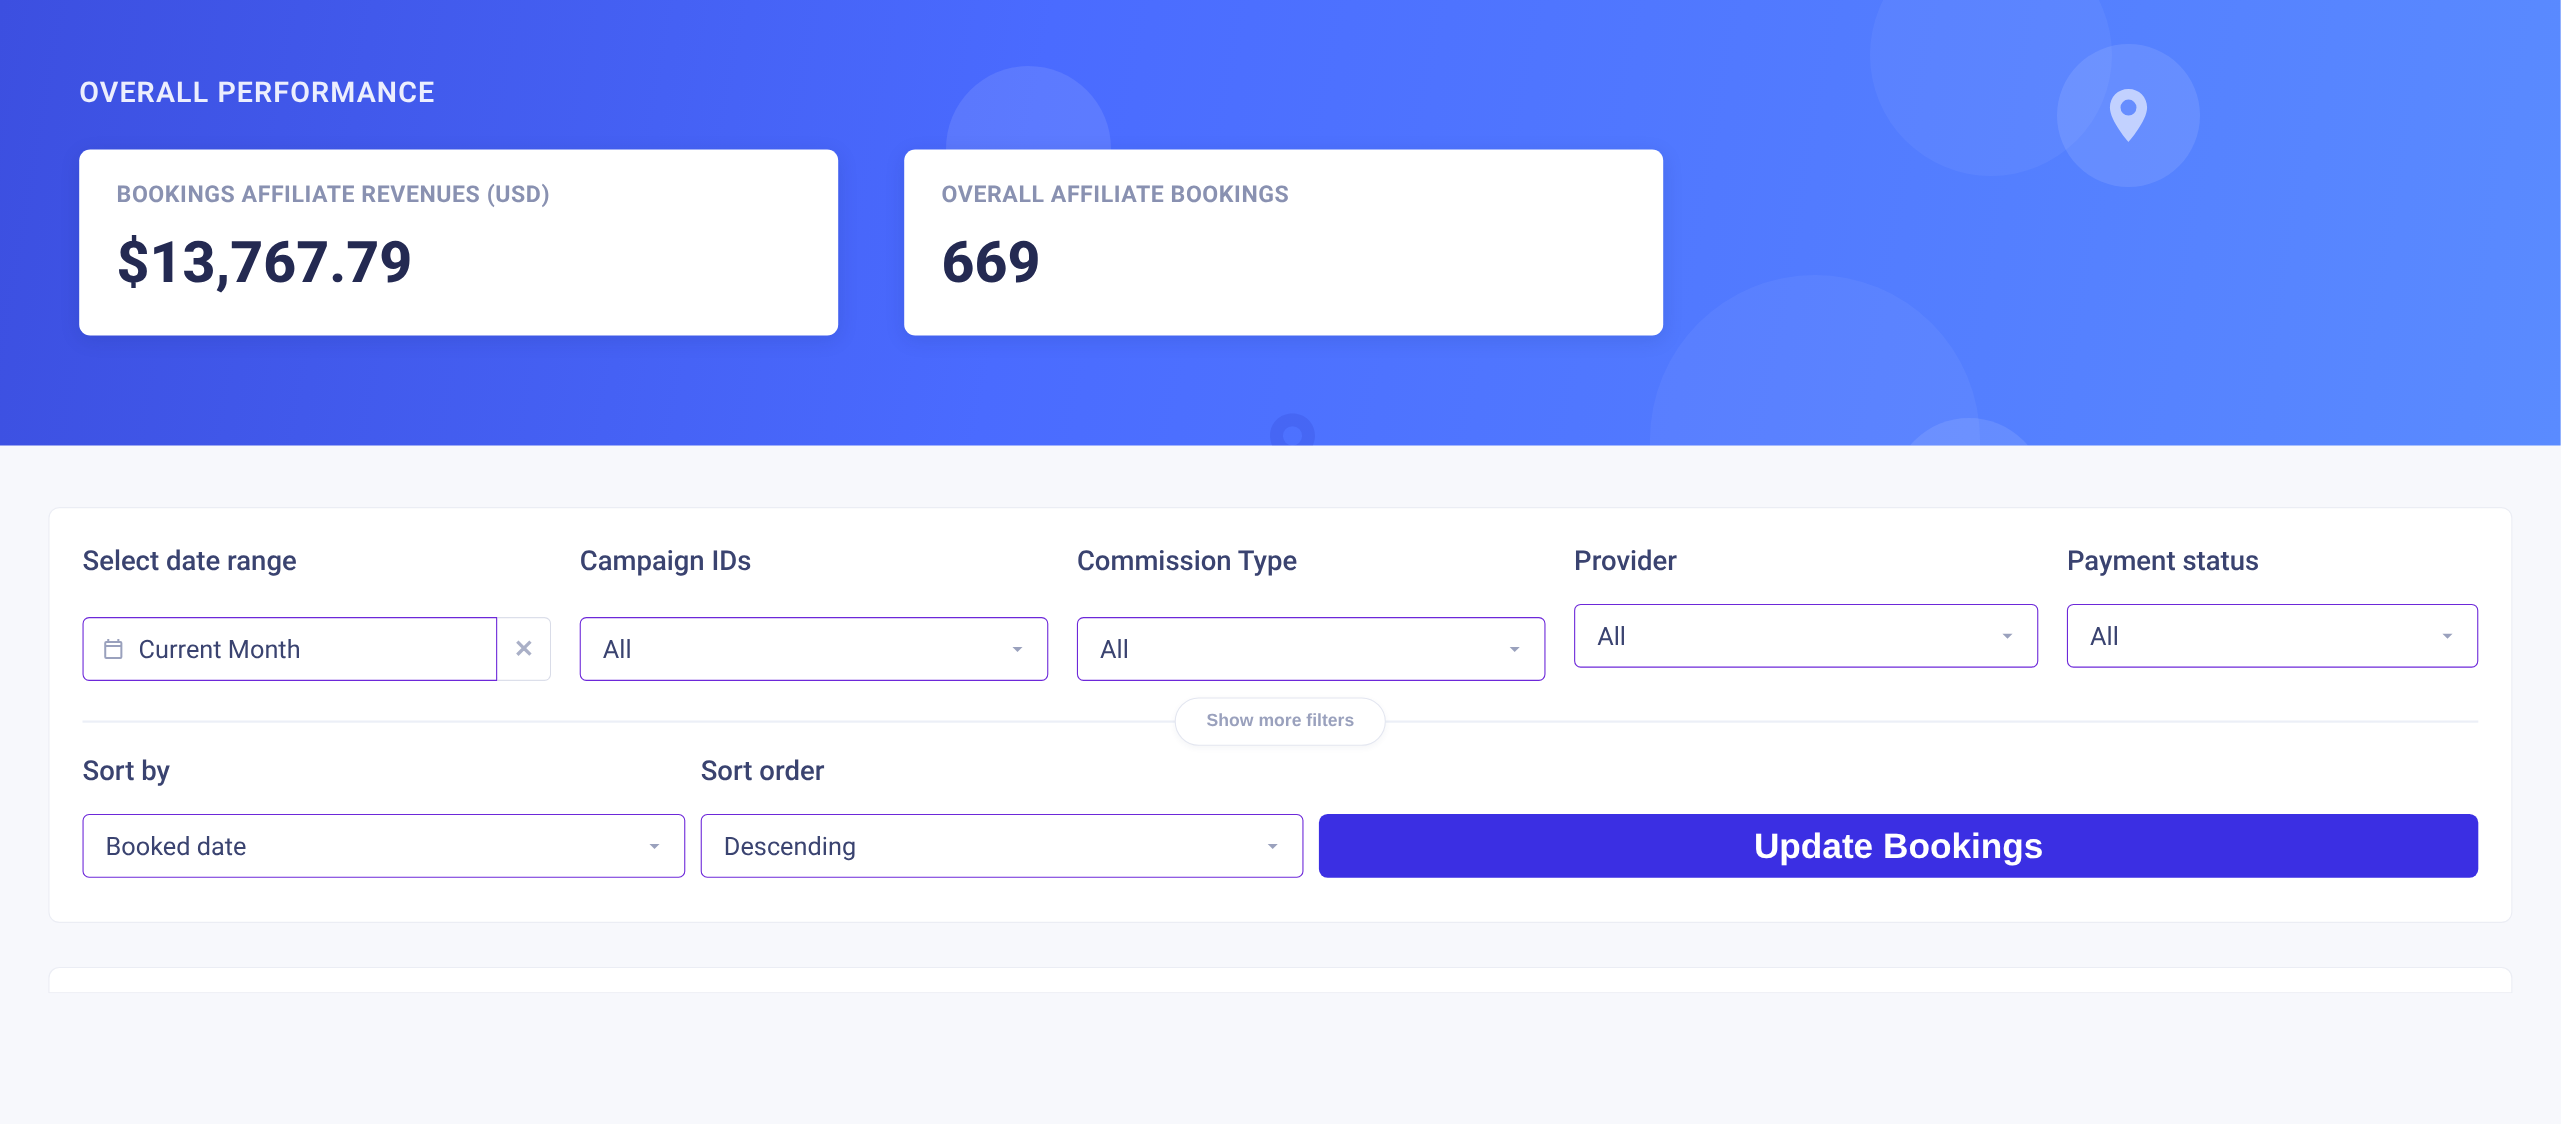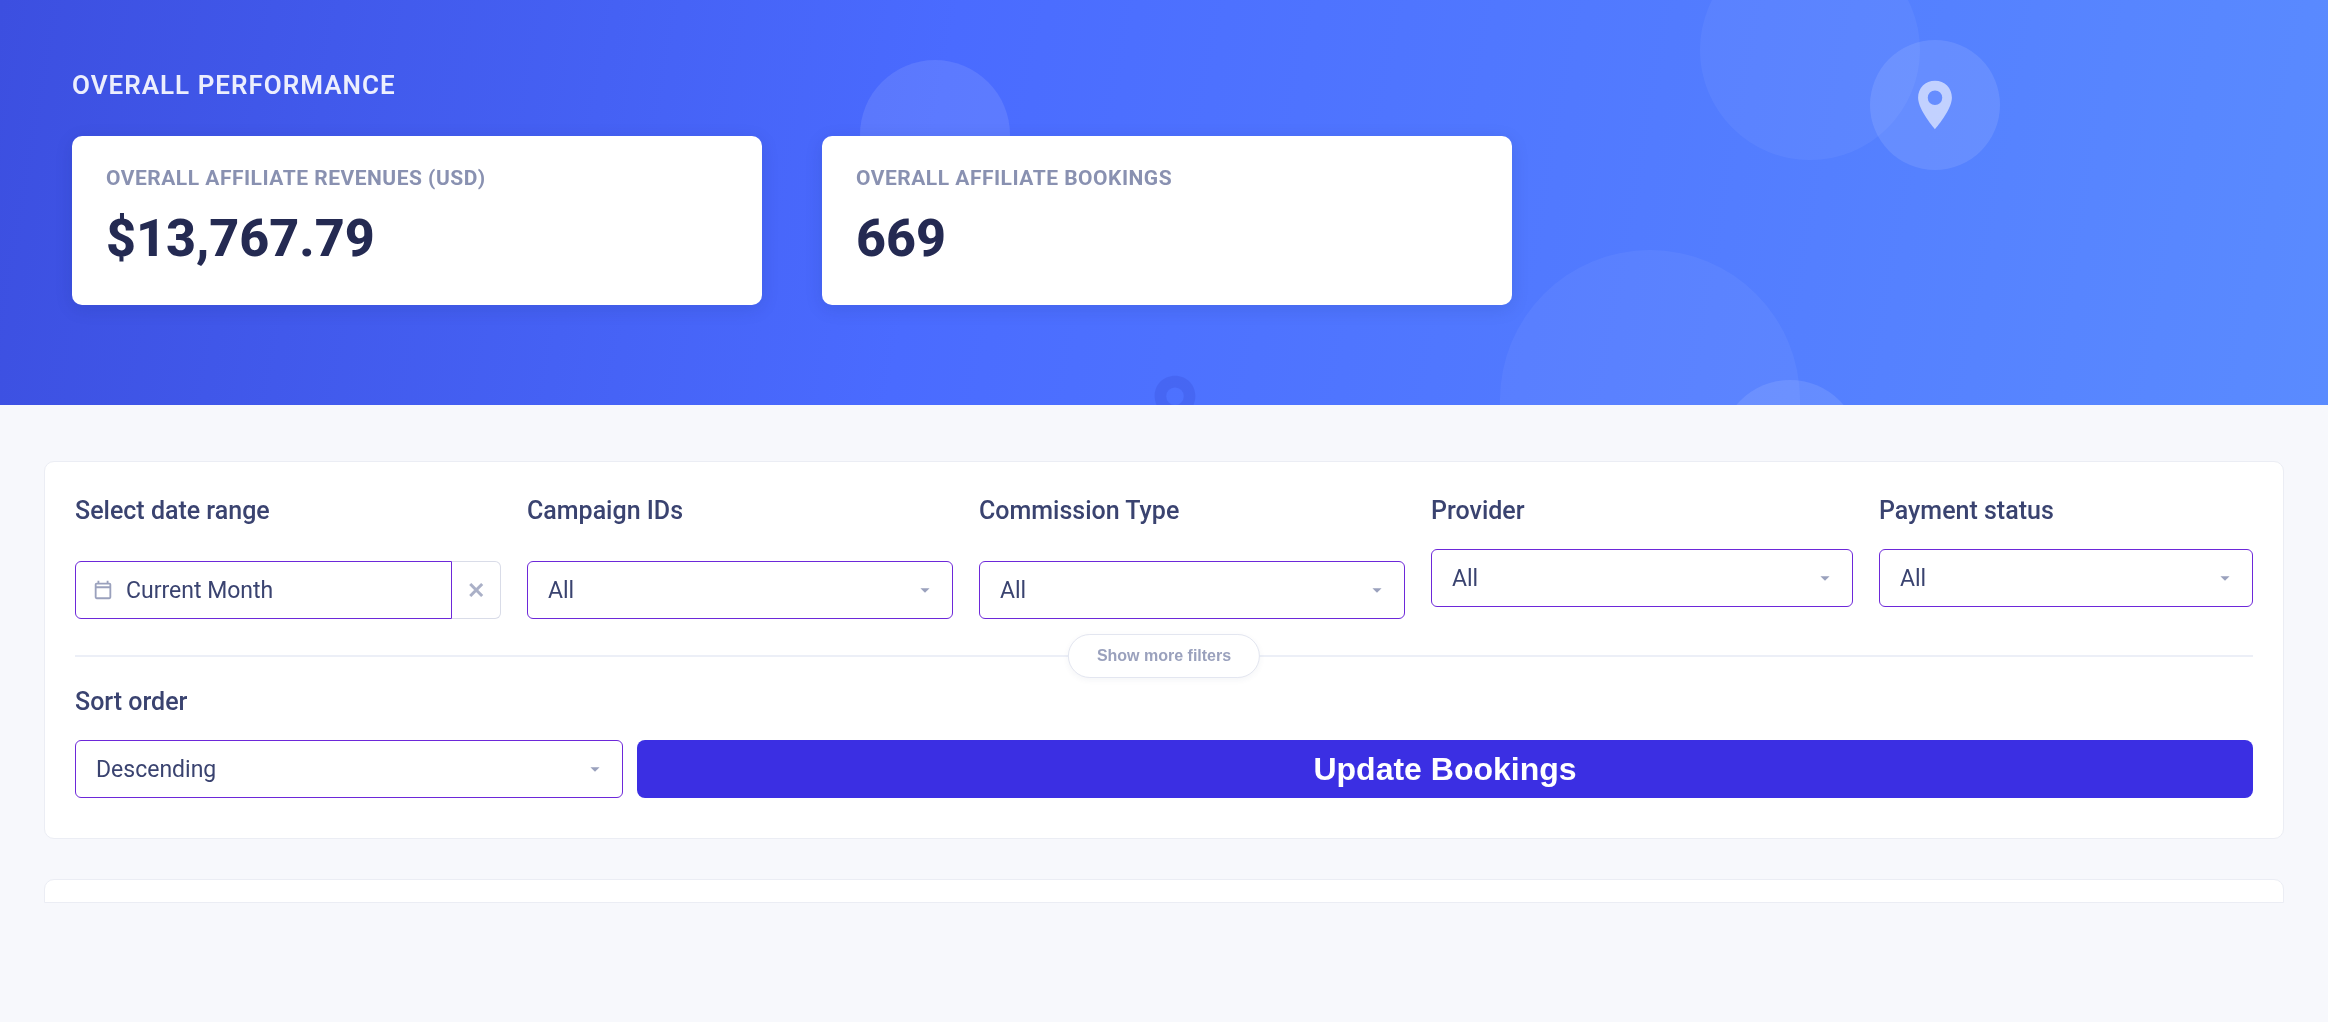--- a/index.html
+++ b/index.html
@@ -144,21 +144,21 @@
         </svg>
       </div>
     <div class="circ" style="width:140px;height:140px;left:1720px;top:380px;"></div>
     <div class="blob" style="width:300px;height:300px;left:1500px;top:250px;"></div>
   </div>
 
   <h2>OVERALL PERFORMANCE</h2>
 
   <div class="cards">
     <div class="card">
-      <div class="label">OVERALL AFFILIATE REVENUES (USD)</div>
+      <div class="label">BOOKINGS AFFILIATE REVENUES (USD)</div>
       <div class="value">$13,767.79</div>
     </div>
     <div class="card">
       <div class="label">OVERALL AFFILIATE BOOKINGS</div>
       <div class="value">669</div>
     </div>
   </div>
 </div>
 
 <div class="panel">
@@ -231,20 +231,31 @@
     </div>
 
   </div>
 
   <div class="divider-row">
     <button class="show-more">Show more filters</button>
   </div>
 
   <div class="sort-row">
     <div class="filter-group">
+      <div class="filter-label">Sort by</div>
+      <div class="faux-select">
+        <span>Booked date</span>
+        <span class="chevron">
+            <svg viewBox="0 0 24 24" fill="currentColor">
+              <path d="M7 10l5 5 5-5z"></path>
+            </svg>
+          </span>
+      </div>
+    </div>
+    <div class="filter-group">
       <div class="filter-label">Sort order</div>
       <div class="faux-select">
         <span>Descending</span>
         <span class="chevron">
             <svg viewBox="0 0 24 24" fill="currentColor">
               <path d="M7 10l5 5 5-5z"></path>
             </svg>
           </span>
       </div>
     </div>

